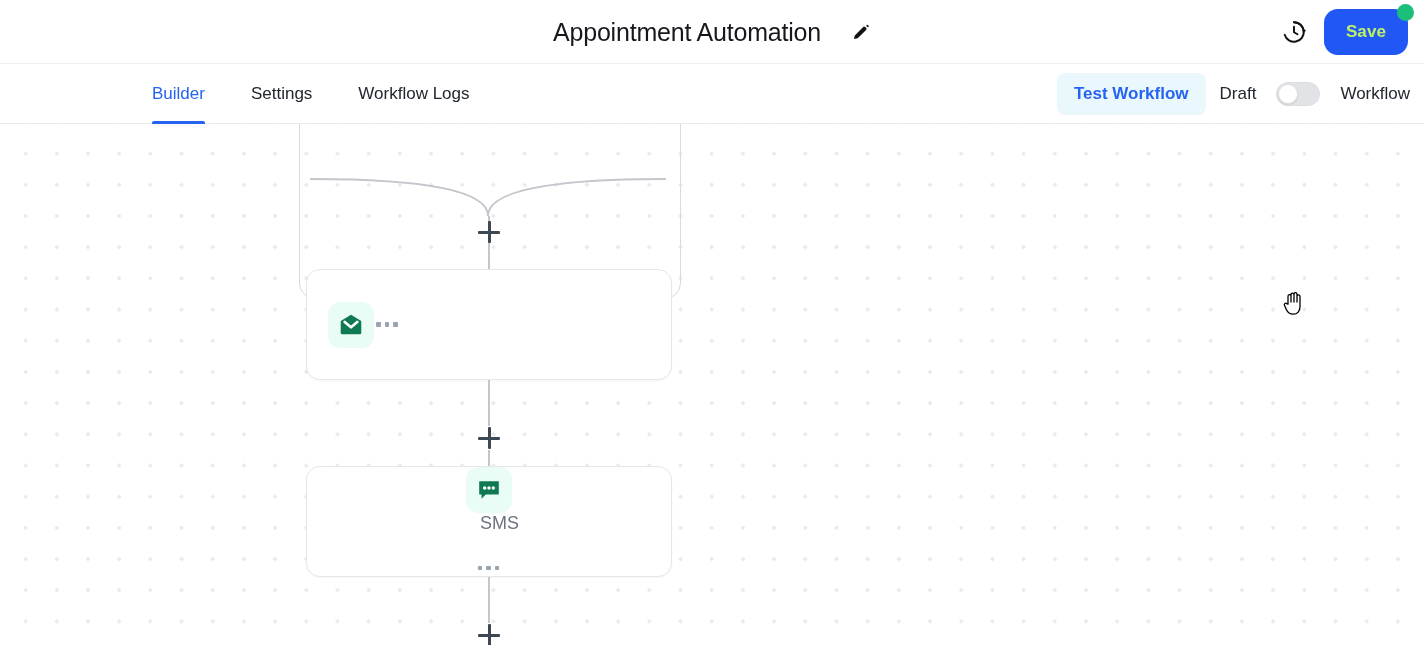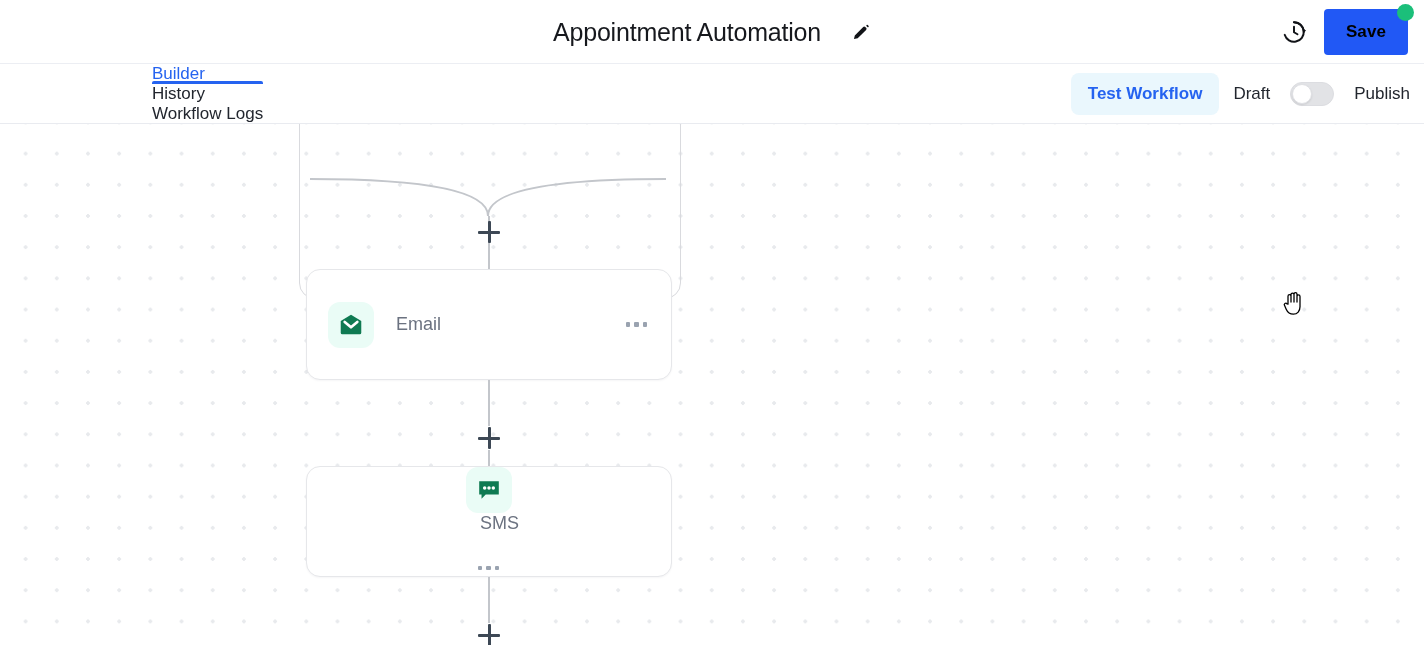--- a/index.html
+++ b/index.html
@@ -54,23 +54,23 @@
     gap: 16px;
   }
   .history-icon {
     width: 28px; height: 28px;
     display: inline-flex; align-items: center; justify-content: center;
     cursor: pointer;
   }
   .save-wrap { position: relative; }
   .save-btn {
     background: #2158f5;
-    color: #000000;
+    color: #bef264;
     border: none;
-    border-radius: 4px;
+    border-radius: 14px;
     font-size: 17px;
     font-weight: 700;
     font-family: "Liberation Sans", sans-serif;
     padding: 0 22px;
     height: 46px;
     cursor: pointer;
     letter-spacing: 0.1px;
   }
   .save-badge {
     position: absolute;
@@ -88,21 +88,20 @@
     border-bottom: 1px solid #e9ebf0;
     display: flex;
     align-items: center;
   }
   .tabs {
     display: flex;
     align-items: stretch;
     height: 60px;
     margin-left: 152px;
     gap: 0;
-    flex-direction: column;
   }
   .tab {
     position: relative;
     display: flex;
     align-items: center;
     font-size: 17px;
     color: #22262e;
     cursor: pointer;
     padding: 0 0 0 0;
     margin-right: 46px;
@@ -282,35 +281,35 @@
       </span>
     </div>
   </div>
 
   <div class="tabbar">
     <div class="tabs">
       <div class="tab active">
         <span>Builder</span>
       </div>
       <div class="tab">
-        <span>History</span>
+        <span>Settings</span>
       </div>
       <div class="tab">
         <span>Workflow Logs</span>
       </div>
     </div>
 
     <div class="tabbar-right">
       <button class="test-btn">Test Workflow</button>
       <div class="toggle-group">
         <span class="toggle-label">Draft</span>
         <span class="switch">
           <span class="knob"></span>
         </span>
-        <span class="toggle-label">Publish</span>
+        <span class="toggle-label">Workflow</span>
       </div>
     </div>
   </div>
 
   <div class="canvas">
 
     <div class="branch-box"></div>
 
     <svg class="merge-svg" width="1424" height="521">
       <path d="M 310 55 Q 488 55 488 92" stroke="#c3c6cb" stroke-width="2" fill="none"></path>
@@ -321,21 +320,20 @@
     <div class="plus" style="left:478px; top:97px;"></div>
     <div class="vline" style="left:488px; top:120px; height:26px;"></div>
 
     <div class="node" style="top:145px;">
       <span class="node-icon">
         <svg width="28" height="28" viewBox="0 0 24 24" fill="none">
           <path d="M3.2 8.6l8.8-5.4 8.8 5.4v10.1a1.3 1.3 0 0 1-1.3 1.3H4.5a1.3 1.3 0 0 1-1.3-1.3z" fill="#0f7a52"></path>
           <path d="M6.6 9.4l5.4 4.6 5.4-4.6" stroke="#ffffff" stroke-width="2.3" stroke-linecap="round" stroke-linejoin="round"></path>
         </svg>
       </span>
-      <span class="node-label">Email</span>
       <span class="kebab">
         <i></i>
           <i></i>
           <i></i>
       </span>
     </div>
 
     <div class="vline" style="left:488px; top:256px; height:46px;"></div>
     <div class="plus" style="left:478px; top:303px;"></div>
     <div class="vline" style="left:488px; top:326px; height:16px;"></div>

